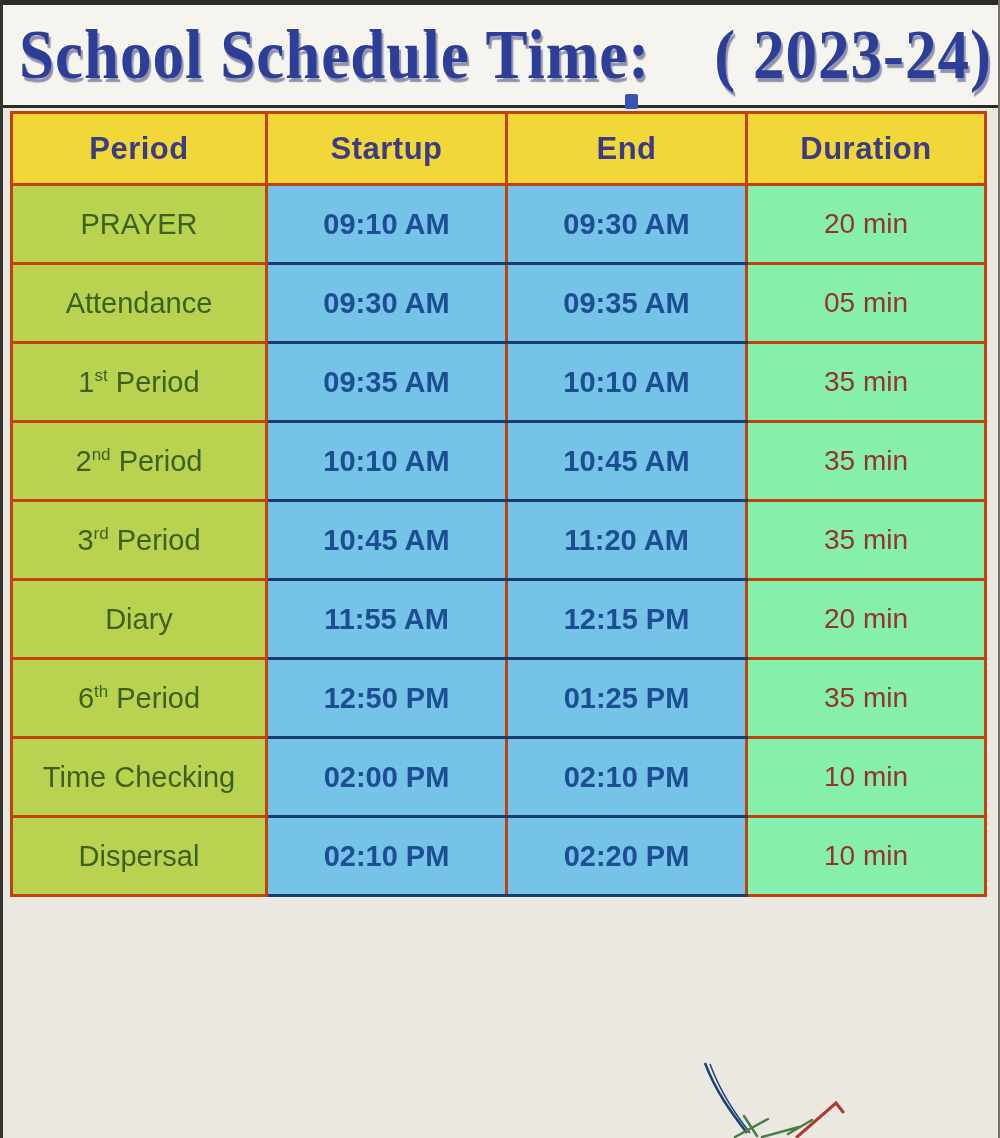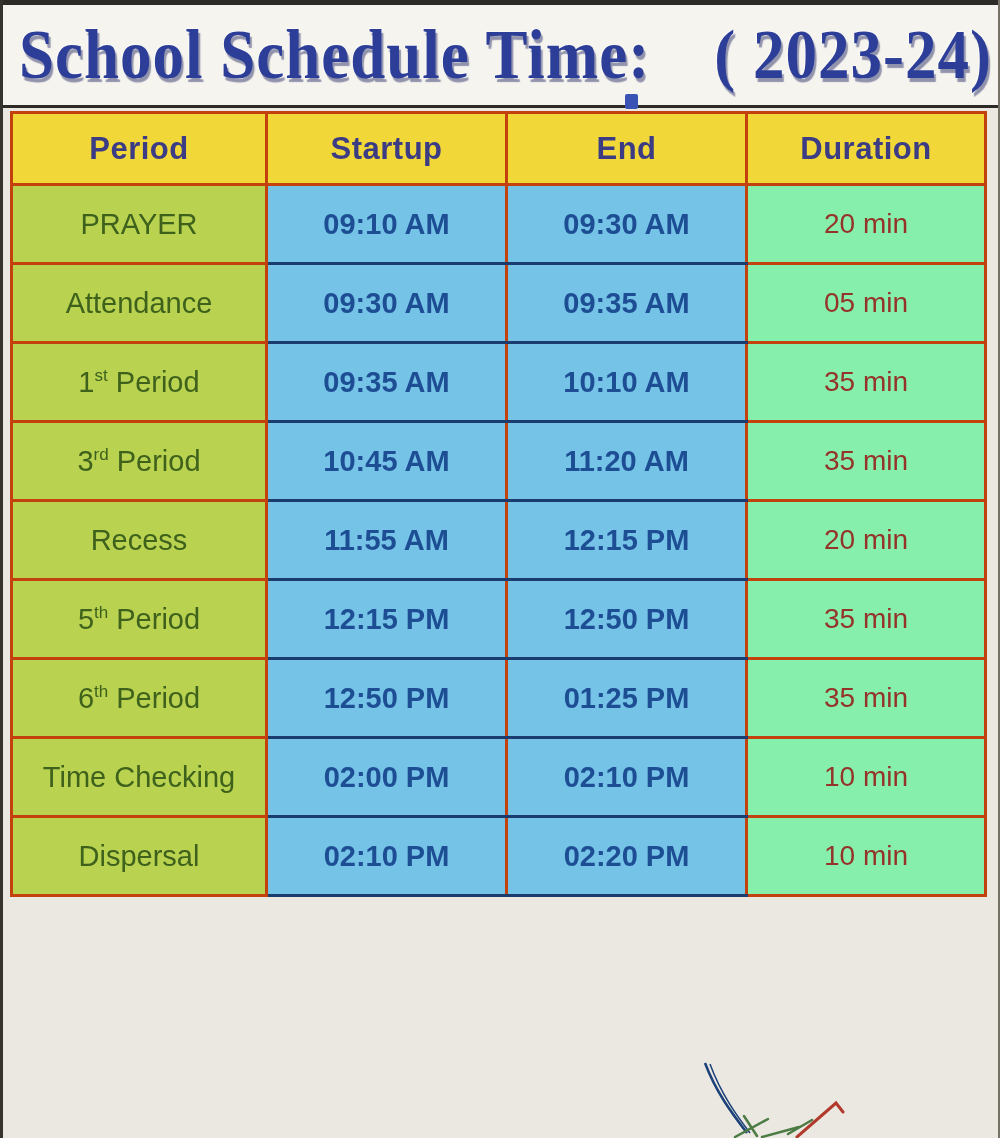--- a/index.html
+++ b/index.html
@@ -123,36 +123,36 @@
           <td class="time">09:35 AM</td>
           <td class="dur">05 min</td>
         </tr>
         <tr>
           <td class="period"><span>1</span><sup>st</sup><span> Period</span></td>
           <td class="time">09:35 AM</td>
           <td class="time">10:10 AM</td>
           <td class="dur">35 min</td>
         </tr>
         <tr>
+          <td class="period"><span>2</span><sup>nd</sup><span> Period</span></td>
+          <td class="time">10:10 AM</td>
+          <td class="time">10:45 AM</td>
+          <td class="dur">35 min</td>
+        </tr>
+        <tr>
           <td class="period"><span>3</span><sup>rd</sup><span> Period</span></td>
           <td class="time">10:45 AM</td>
           <td class="time">11:20 AM</td>
           <td class="dur">35 min</td>
         </tr>
         <tr>
-          <td class="period"><span>Recess</span></td>
+          <td class="period"><span>Diary</span></td>
           <td class="time">11:55 AM</td>
           <td class="time">12:15 PM</td>
           <td class="dur">20 min</td>
-        </tr>
-        <tr>
-          <td class="period"><span>5</span><sup>th</sup><span> Period</span></td>
-          <td class="time">12:15 PM</td>
-          <td class="time">12:50 PM</td>
-          <td class="dur">35 min</td>
         </tr>
         <tr>
           <td class="period"><span>6</span><sup>th</sup><span> Period</span></td>
           <td class="time">12:50 PM</td>
           <td class="time">01:25 PM</td>
           <td class="dur">35 min</td>
         </tr>
         <tr>
           <td class="period"><span>Time Checking</span></td>
           <td class="time">02:00 PM</td>

